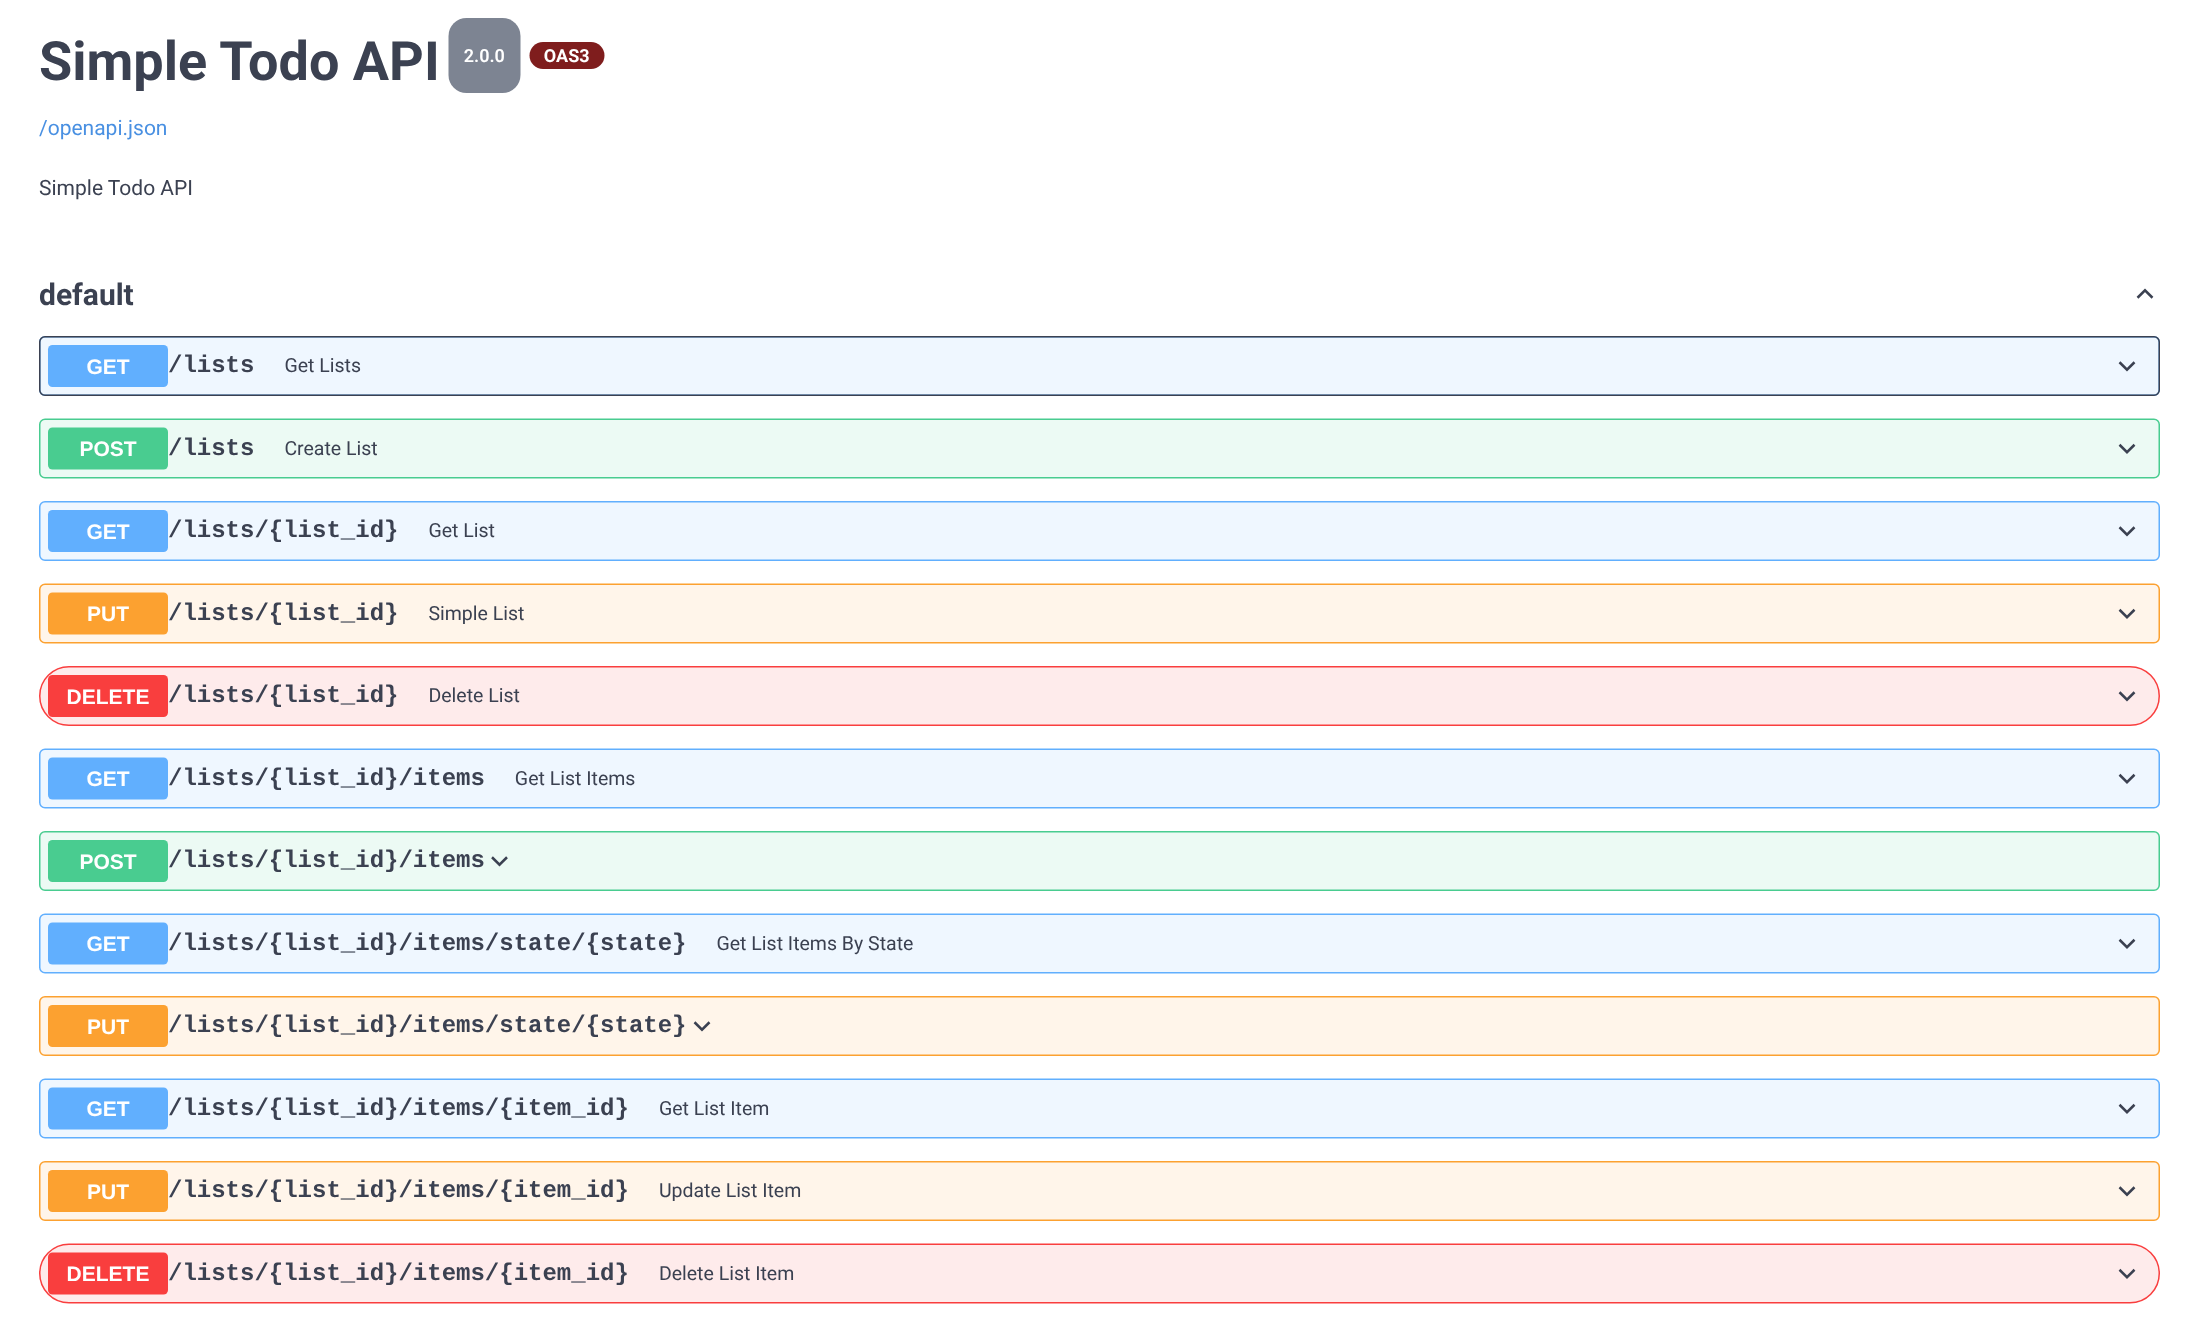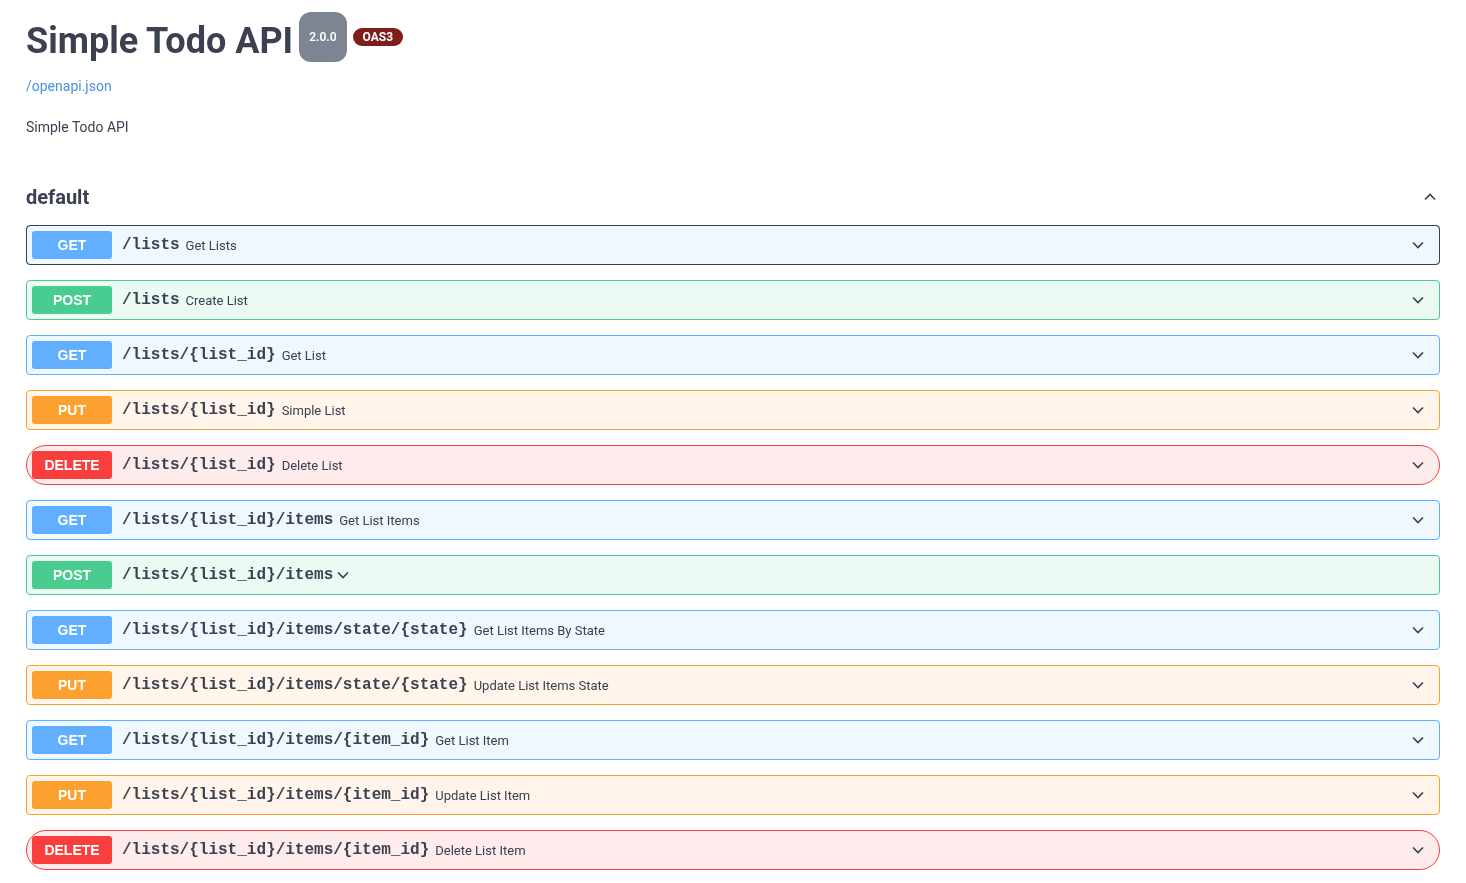--- a/index.html
+++ b/index.html
@@ -51,24 +51,24 @@
       font-family: -apple-system, sans-serif;
     }
     .method-badge.get    { background: #61affe; }
     .method-badge.post   { background: #49cc90; }
     .method-badge.put    { background: #fca130; }
     .method-badge.delete { background: #f93e3e; }
 
     .op-path {
       font-family: "SFMono-Regular", Consolas, "Liberation Mono", Menlo, monospace;
       font-size: 16px; font-weight: 600; color: #3b4151;
-      margin-left: 10px; word-break: break-all;
+      word-break: break-all;
     }
     .op-summary {
-      font-size: 13px; color: #3b4151; margin-left: 6px; flex: 1;
+      font-size: 13px; color: #3b4151; margin-left: 20px; flex: 1;
     }
     .op-toggle {
       width: 20px; height: 20px; margin-right: 6px; flex-shrink: 0;
     }
     .chevron-down-svg { stroke: #3b4151; stroke-width: 2; fill: none; }
     .chevron-up-svg   { stroke: #3b4151; stroke-width: 2; fill: none; }
   </style>
 </head>
 <body>
 
@@ -151,21 +151,20 @@
         <span class="method-badge get">GET</span>
         <span class="op-path">/lists/{list_id}/items/state/{state}</span>
         <span class="op-summary">Get List Items By State</span>
         <span class="op-toggle"><svg viewBox="0 0 24 24" class="chevron-down-svg">
             <polyline points="6 9 12 15 18 9"></polyline>
           </svg></span>
       </div>
       <div class="operation put">
         <span class="method-badge put">PUT</span>
         <span class="op-path">/lists/{list_id}/items/state/{state}</span>
-        <span class="op-summary">Update List Items State</span>
         <span class="op-toggle"><svg viewBox="0 0 24 24" class="chevron-down-svg">
             <polyline points="6 9 12 15 18 9"></polyline>
           </svg></span>
       </div>
       <div class="operation get">
         <span class="method-badge get">GET</span>
         <span class="op-path">/lists/{list_id}/items/{item_id}</span>
         <span class="op-summary">Get List Item</span>
         <span class="op-toggle"><svg viewBox="0 0 24 24" class="chevron-down-svg">
             <polyline points="6 9 12 15 18 9"></polyline>

